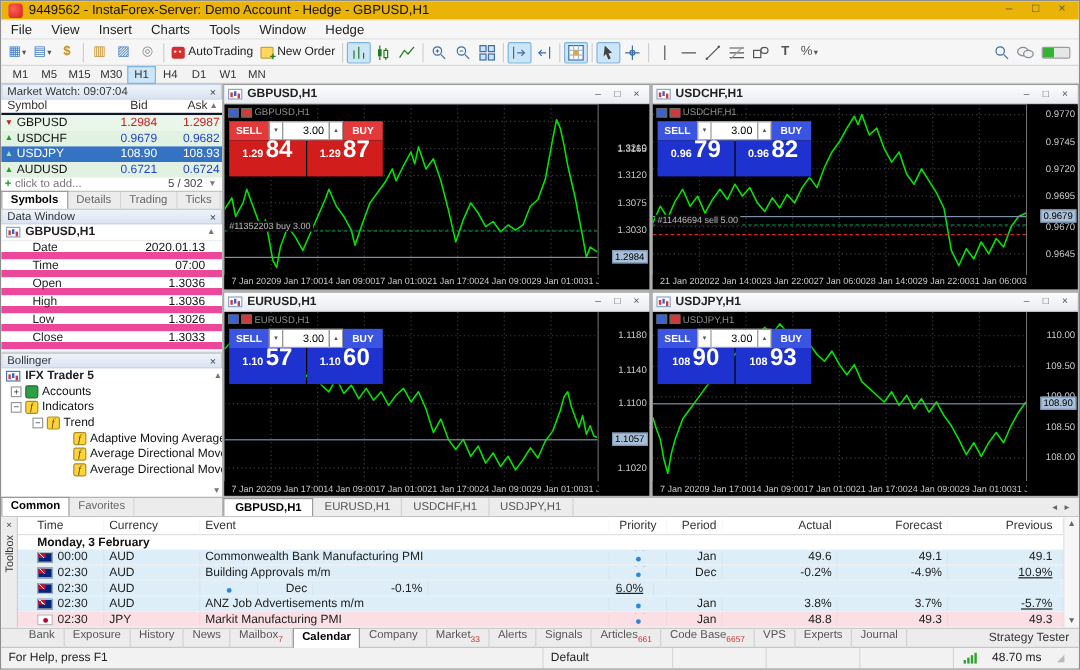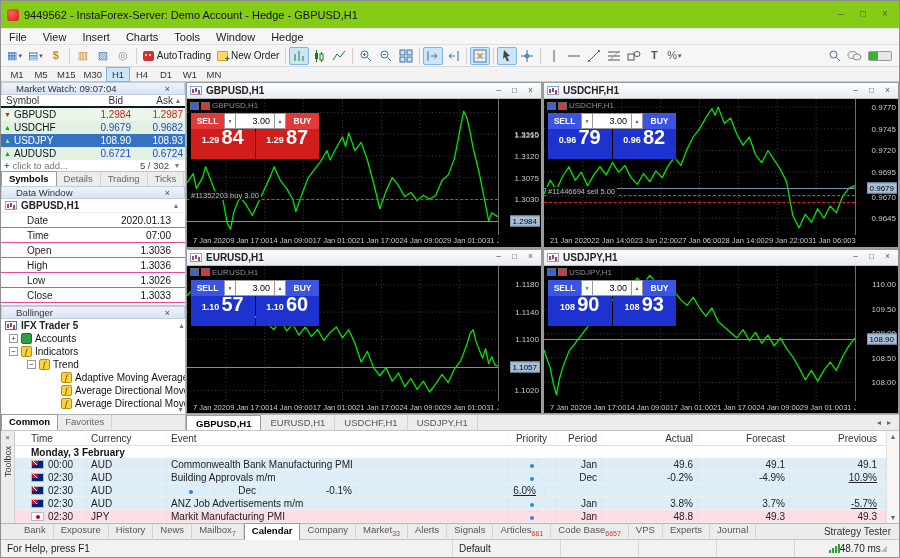--- a/index.html
+++ b/index.html
@@ -1,19 +1,19 @@
 <!DOCTYPE html>
 <html><head>
 <meta charset="utf-8">
 <style>
 *{box-sizing:border-box;margin:0;padding:0}
 body{margin:0;background:#888;font-family:"Liberation Sans",sans-serif;-webkit-font-smoothing:antialiased}
 .app{width:900px;height:558px;display:flex;flex-direction:column;background:#f0f0f0;border:1px solid #8f8f8f;overflow:hidden;font-size:11px;color:#222}
 
-.titlebar{height:28px;background:#84cc16;display:flex;align-items:center;padding:0 4px;border-bottom:1px solid #e3e3e3;flex:none}
+.titlebar{height:16px;background:#eab308;display:flex;align-items:center;padding:0 4px;border-bottom:1px solid #e3e3e3;flex:none}
 .logo{width:12px;height:12px;border-radius:3px;background:radial-gradient(circle at 35% 35%,#ff6257,#d61c1c);margin:0 5px 0 2px;flex:none}
 .title-text{font-size:11px;color:#111}
 .wbtns{margin-left:auto;display:flex;gap:2px}
 .wbtn{width:20px;height:15px;text-align:center;line-height:14px;color:#555;font-size:10px}
 
 .menubar{height:16px;background:#f6f6f6;display:flex;align-items:center;border-bottom:1px solid #e0e0e0;flex:none}
 .menu-item{padding:0 8px;font-size:11px;color:#222;line-height:16px}
 
 .toolbar{height:22px;background:#f6f6f6;border-bottom:1px solid #d8d8d8;display:flex;align-items:center;padding:0 3px;flex:none}
 .tb{height:18px;min-width:20px;display:flex;align-items:center;justify-content:center;border:1px solid transparent;border-radius:2px;gap:1px;padding:0 2px}
@@ -29,21 +29,21 @@
 .ico-order::after{content:"+";position:absolute;right:-3px;bottom:-4px;color:#1c7c1c;font-weight:bold;font-size:9px}
 .ico-batt{width:24px;height:10px;border:1px solid #9b9b9b;border-radius:2px;background:linear-gradient(90deg,#33b233 0 9px,#e6e6e6 9px)}
 .toolbar .right{margin-left:auto;display:flex;align-items:center;gap:6px;padding-right:4px}
 
 .tfbar{height:15px;background:#f3f3f3;border-bottom:1px solid #c9c9c9;display:flex;align-items:center;padding-left:4px;flex:none}
 .tf{min-width:24px;text-align:center;font-size:9.5px;color:#333;padding:0 3px;line-height:13px;border:1px solid transparent}
 .tf.active{background:#cde6f7;border-color:#7eb4e2}
 
 .mid{flex:1;display:flex;min-height:0}
 .sidebar{width:185px;flex:none;display:flex;flex-direction:column;border-right:1px solid #b5b5b5;background:#fff;min-height:0}
-.ptitle{height:13px;background:linear-gradient(#eef3fa,#d9e4f2);border:1px solid #c3cfe0;display:flex;align-items:center;padding:0 14px;font-size:9.5px;color:#333;flex:none}
+.ptitle{height:13px;background:linear-gradient(#eef3fa,#d9e4f2);border:1px solid #c3cfe0;display:flex;align-items:center;padding:0 4px;font-size:9.5px;color:#333;flex:none}
 .ptitle .x{margin-left:auto;font-size:9px;color:#444}
 
 .mw{height:104px;flex:none;display:flex;flex-direction:column;border-bottom:1px solid #c5c5c5}
 .mwhdr{display:flex;font-size:10px;color:#333;border-bottom:2px solid #0f172a;height:13px;align-items:center;padding-right:2px}
 .mwhdr .c1{flex:1;padding-left:5px}.mwhdr .c2,.mwhdr .c3{width:50px;text-align:right}
 .scr{width:10px;text-align:center;color:#777;font-size:7px}
 .mwrow{display:flex;height:13px;align-items:center;font-size:10px;background:#eaf6ea}
 .mwrow:nth-child(even){background:#e2f2e2}
 .mwrow .sym{flex:1;display:flex;align-items:center;gap:3px;padding-left:3px;color:#111}
 .mwrow .num{width:52px;text-align:right;padding-right:2px}
@@ -56,21 +56,21 @@
 .mwrow.selected .dirarr.up::before{color:#9fe89f}
 .addrow{height:12px;display:flex;align-items:center;font-size:9.5px;color:#777;padding:0 3px;gap:3px}
 .addrow .plus{color:#18a018;font-weight:bold}
 .addrow .cnt{margin-left:auto;color:#444}
 .ptabs{margin-top:auto;height:15px;display:flex;background:#ececec;border-top:1px solid #c5c5c5;font-size:9.5px;flex:none}
 .ptab{padding:0 7px;line-height:14px;color:#666;border-right:1px solid #d6d6d6}
 .ptab.active{background:#fff;color:#000;font-weight:bold;border:1px solid #9a9a9a;border-bottom:none;margin-top:-1px}
 
 .dw{height:120px;flex:none;display:flex;flex-direction:column;border-bottom:1px solid #c5c5c5}
 .dwsym{height:14px;display:flex;align-items:center;gap:4px;font-size:10px;font-weight:bold;color:#222;padding:0 4px;border-bottom:1px solid #eee}
-.dwrow{height:15px;display:flex;align-items:center;font-size:10px;border-bottom:1px solid #ec4899}
+.dwrow{height:15px;display:flex;align-items:flex-start;font-size:10px;border-bottom:6px solid #ec4899}
 .dwrow .lbl{flex:1;padding-left:26px;color:#222}
 .dwrow .val{width:70px;text-align:right;padding-right:14px;color:#111}
 .chicon{width:12px;height:9px;background:#fff;border:1px solid #8aa5c5;position:relative}
 .chicon::after{content:"";position:absolute;left:1px;bottom:1px;width:2px;height:4px;background:#d23a3a;box-shadow:3px -1px 0 #3a62d2,6px 1px 0 #d23a3a}
 
 .nav{flex:1;display:flex;flex-direction:column;min-height:0;overflow:hidden}
 .navbody{flex:1;overflow:hidden;position:relative;font-size:10px}
 .nav-root{height:13px;display:flex;align-items:center;gap:4px;padding-left:4px;font-weight:bold}
 .nav-item{height:13px;display:flex;align-items:center;gap:3px;color:#111;white-space:nowrap;overflow:hidden}
 .lv1{padding-left:8px}.lv2{padding-left:26px}.lv3{padding-left:48px}
@@ -164,21 +164,21 @@
 .btab .badge{color:#cc3333;font-size:7px;vertical-align:sub}
 .btab .badge:empty{display:none}
 .btab.active{background:#fff;color:#000;font-weight:bold;border:1px solid #9a9a9a;border-bottom:none}
 .btabs .right{margin-left:auto;padding-right:8px;color:#333;font-size:10px}
 
 .statusbar{height:17px;flex:none;display:flex;align-items:center;background:#f2f2f2;font-size:10px;color:#222}
 .scell{border-right:1px solid #d7d7d7;height:100%;display:flex;align-items:center;padding:0 6px}
 .s-help{width:452px;flex:none}
 .s-prof{width:108px;flex:none}
 .s-e{width:78px;flex:none}
-.s-lat{margin-left:auto;display:flex;align-items:center;gap:0;padding-right:10px}
+.s-lat{margin-left:auto;display:flex;align-items:center;gap:13px;padding-right:10px}
 .sig{display:flex;align-items:flex-end;gap:1px;height:9px}
 .sig i{width:2px;background:#2fa32f;display:block}
 .grip{color:#bbb;font-size:8px;padding-right:2px}
 </style>
 </head>
 <body>
 
 <div class="app">
 
   <div class="titlebar">

